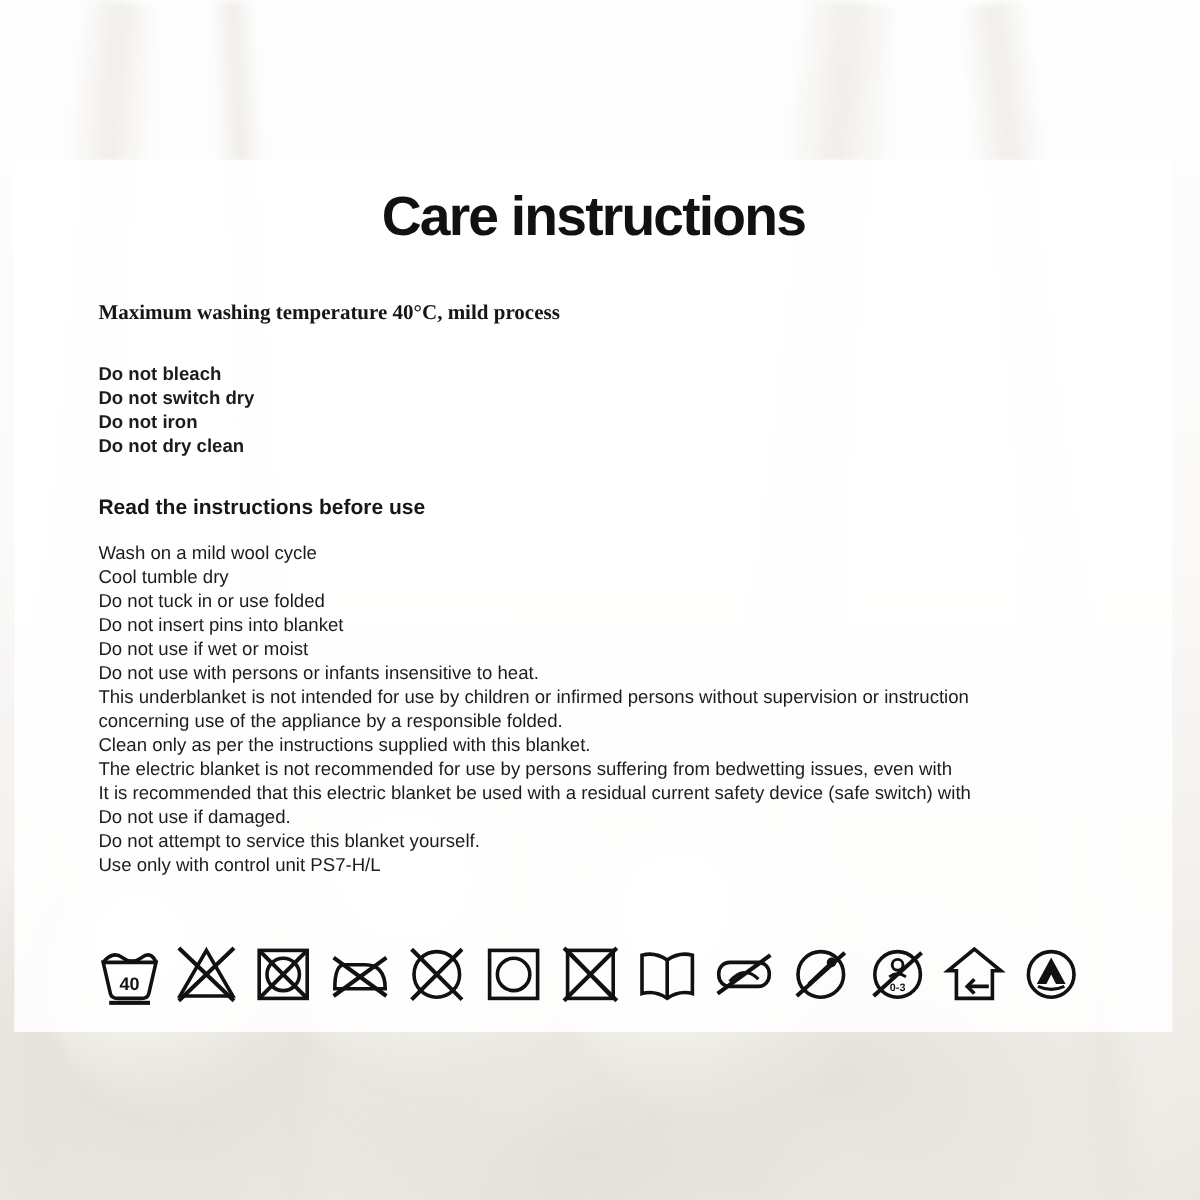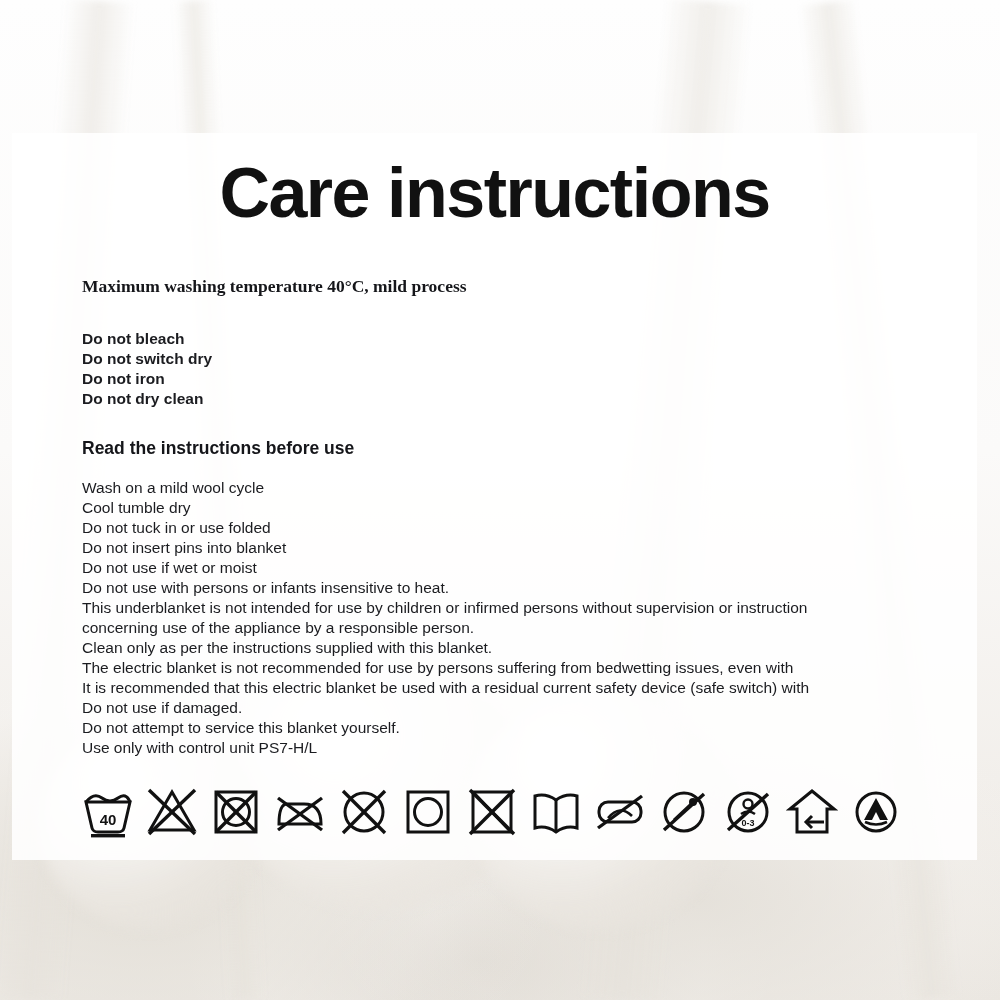--- a/index.html
+++ b/index.html
@@ -57,21 +57,21 @@
   #card-inner {
     position: absolute;
     left: 0; top: 0; right: 0; bottom: 0;
     padding: 22px 70px 0 70px;
     box-sizing: border-box;
   }
 
   h1#title {
     margin: 0;
     padding: 0;
-    font-size: 70px;
+    font-size: 46px;
     font-weight: bold;
     letter-spacing: -1.5px;
     text-align: center;
     color: #111111;
     line-height: 1.1;
   }
 
   .heading {
     font-size: 17.5px;
     font-weight: bold;
@@ -145,21 +145,21 @@
     <p class="heading" id="heading2">Read the instructions before use</p>
 
     <ul class="lines" id="list2">
       <li>Wash on a mild wool cycle</li>
       <li>Cool tumble dry</li>
       <li>Do not tuck in or use folded</li>
       <li>Do not insert pins into blanket</li>
       <li>Do not use if wet or moist</li>
       <li>Do not use with persons or infants insensitive to heat.</li>
       <li>This underblanket is not intended for use by children or infirmed persons without supervision or instruction</li>
-      <li>concerning use of the appliance by a responsible person.</li>
+      <li>concerning use of the appliance by a responsible folded.</li>
       <li>Clean only as per the instructions supplied with this blanket.</li>
       <li>The electric blanket is not recommended for use by persons suffering from bedwetting issues, even with</li>
       <li>It is recommended that this electric blanket be used with a residual current safety device (safe switch) with</li>
       <li>Do not use if damaged.</li>
       <li>Do not attempt to service this blanket yourself.</li>
       <li>Use only with control unit PS7-H/L</li>
     </ul>
 
     <div id="symbols">
 

